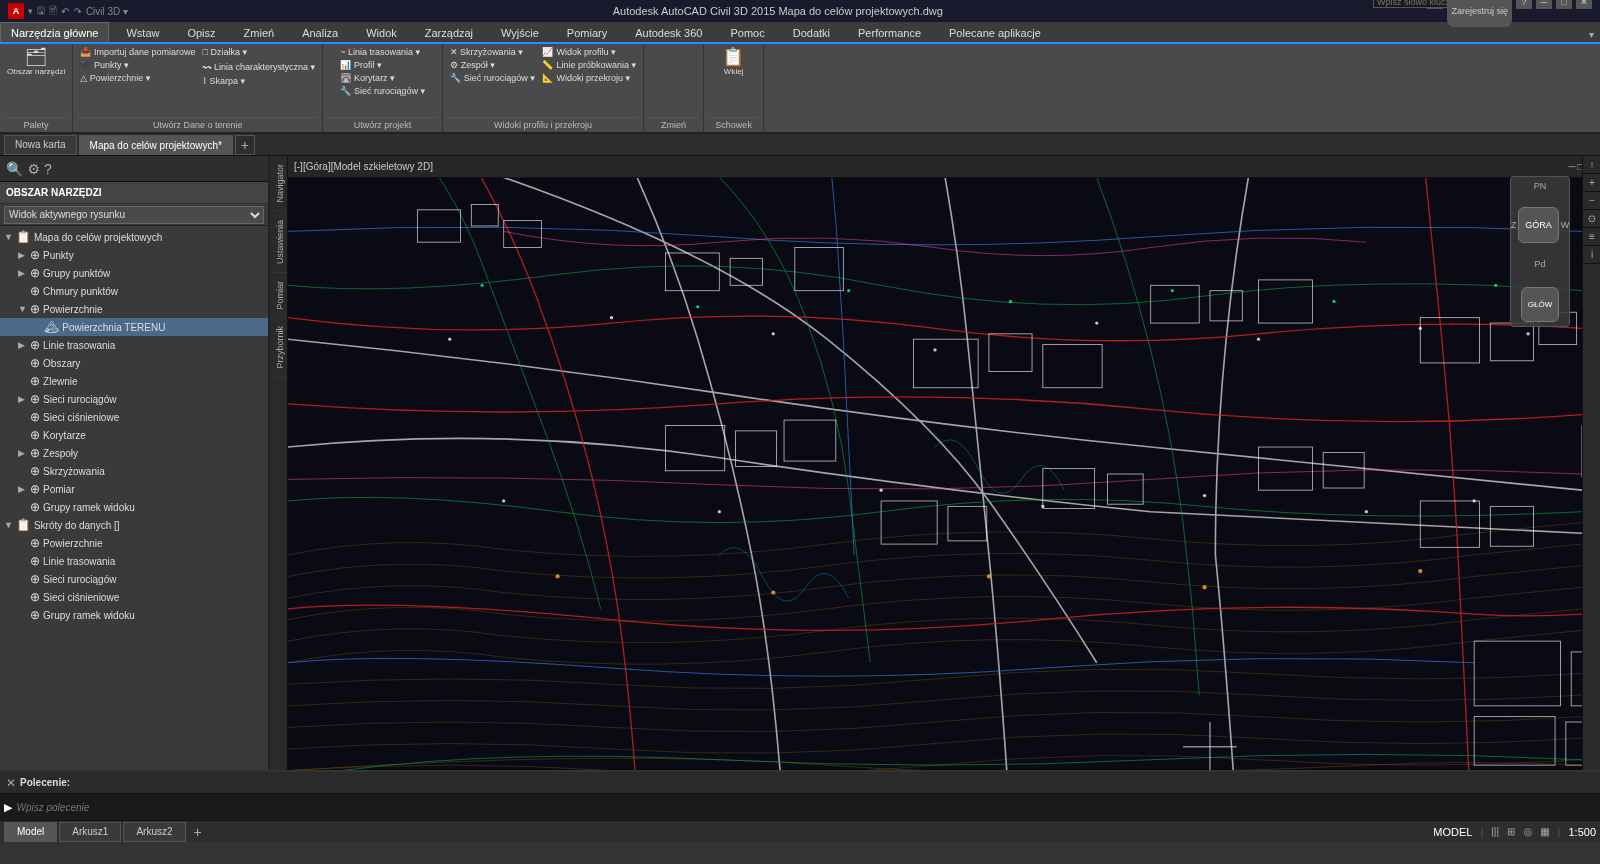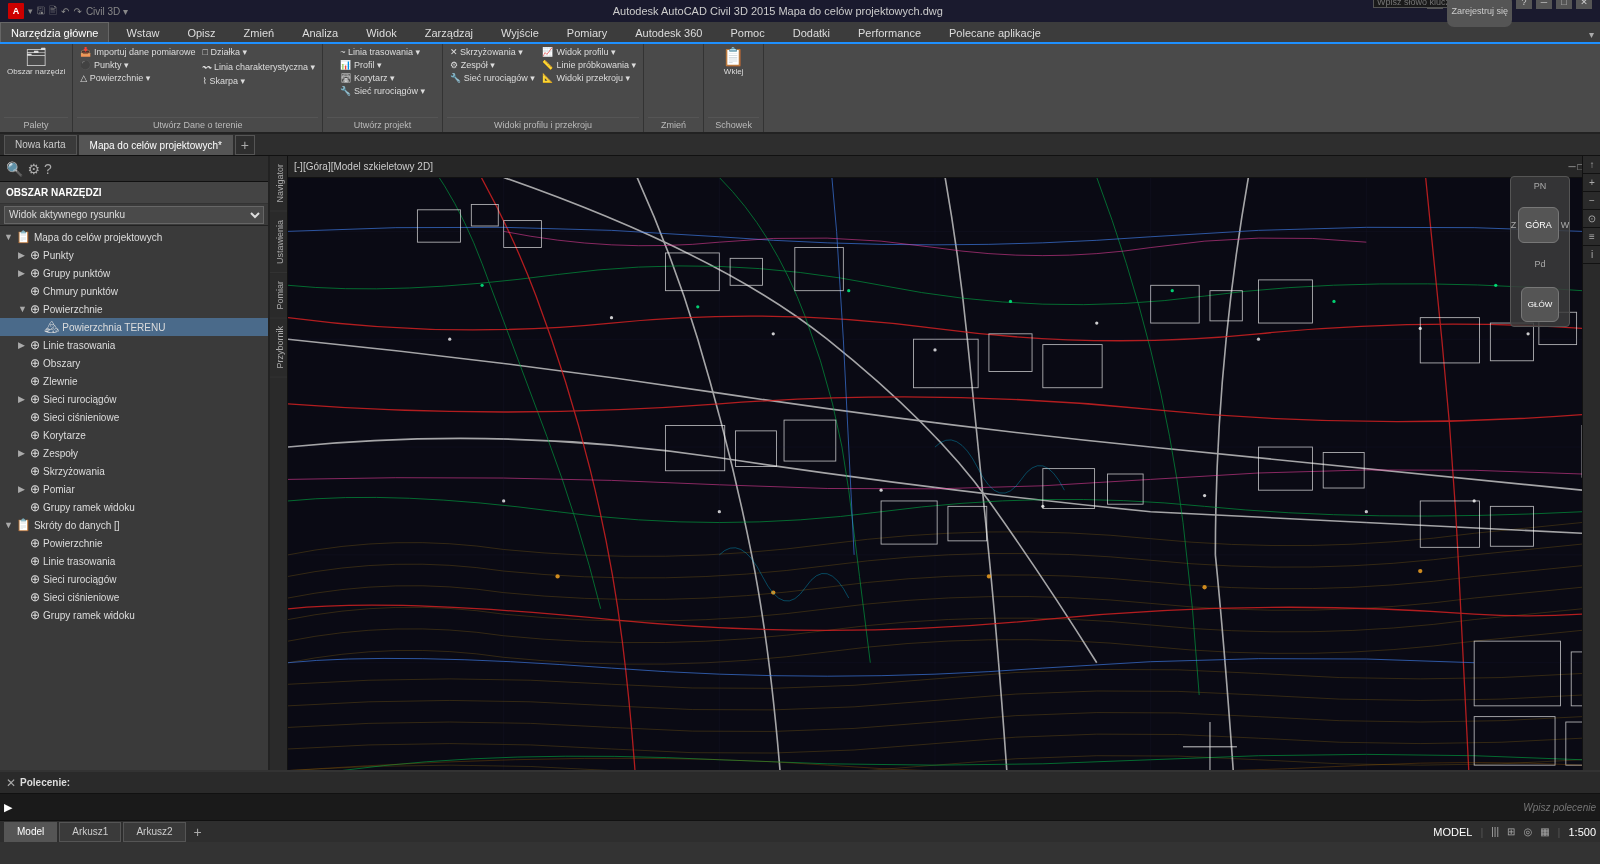--- a/index.html
+++ b/index.html
@@ -305,21 +305,21 @@
     }
     #cmdline-header .close-btn { background: none; border: none; color: #aaa; font-size: 12px; cursor: pointer; }
     #cmdline-header .cmd-label { font-size: 10px; color: #ddd; font-weight: bold; }
     #cmdline-input-row {
       flex: 1;
       display: flex;
       align-items: center;
       padding: 0 4px;
       gap: 4px;
     }
-    #cmdline-input { flex: 1; background: none; border: none; color: #888; font-size: 10px; font-style: italic; outline: none; text-align: right; }
+    #cmdline-input { flex: 1; background: none; border: none; color: #888; font-size: 10px; font-style: italic; outline: none; }
 
     
     #bottom-tabs {
       height: 22px;
       background: #2e2e2e;
       display: flex;
       align-items: center;
       padding: 0 4px;
       gap: 2px;
       border-top: 1px solid #111;

